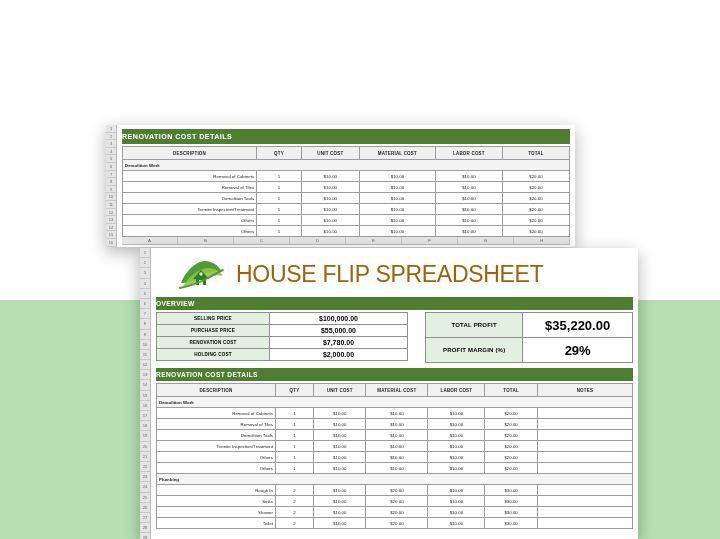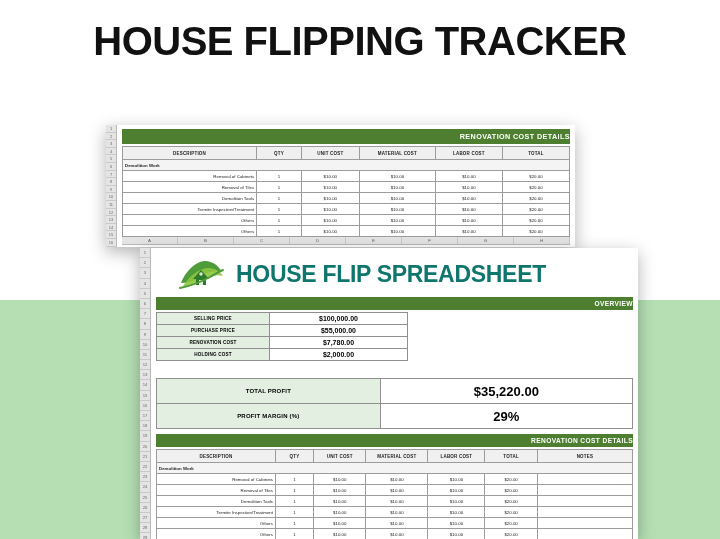--- a/index.html
+++ b/index.html
@@ -88,21 +88,21 @@
     left: 106px; top: 125px;
     width: 469px; height: 122px;
     z-index: 2;
   }
   #back-sheet .body { padding: 4px 5px 0 5px; }
 
   .band {
     background: #4e7f31;
     color: #ffffff;
     font-weight: bold;
-    text-align: right;
+    text-align: left;
     letter-spacing: 0.4px;
   }
   #back-sheet .band {
     height: 15px; line-height: 15px;
     font-size: 7.2px;
     margin-bottom: 2px;
   }
 
   table.grid {
     width: 100%;
@@ -146,37 +146,36 @@
   .brandrow {
     display: flex;
     align-items: center;
     height: 46px;
     padding-left: 22px;
     gap: 12px;
   }
   .logo { width: 46px; height: 34px; flex: none; }
   .brandtext {
     font-size: 23px;
-    font-weight: bold;
-    color: #0f766e;
+    font-weight: normal;
+    color: #a16207;
     letter-spacing: -0.3px;
   }
 
   #front-sheet .band {
     height: 13px; line-height: 13px;
     font-size: 6.6px;
     margin-bottom: 2px;
   }
 
   
   .overview {
     display: flex;
     gap: 17px;
     margin-bottom: 5px;
-    flex-direction: column;
   }
   .ov-left  { width: 252px; }
   .ov-right { flex: 1; }
   table.ov {
     width: 100%;
     border-collapse: collapse;
     table-layout: fixed;
   }
   table.ov td {
     border: 1px solid #8f8f8f;
@@ -202,21 +201,20 @@
   table.ov.big td.val { font-size: 13px; }
 
   .rowgutter.front div { line-height: 10.2px; height: 10.2px; font-size: 4.2px; }
 </style>
 </head>
 <body>
 
 <div class="green-band"></div>
 
 <div class="header">
-  <div class="title">HOUSE FLIPPING TRACKER</div>
 </div>
 
 <div class="sheet" id="back-sheet">
   <div class="rowgutter" id="back-gutter">
       <div>1</div>
       <div>2</div>
       <div>3</div>
       <div>4</div>
       <div>5</div>
       <div>6</div>

